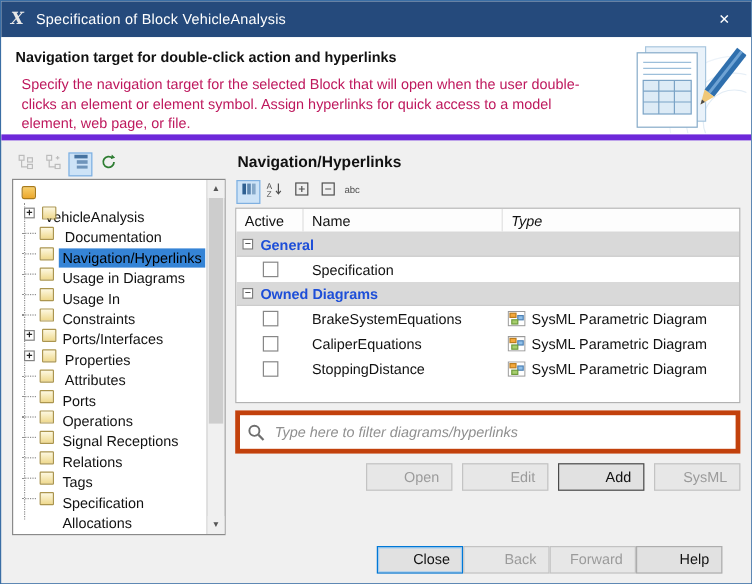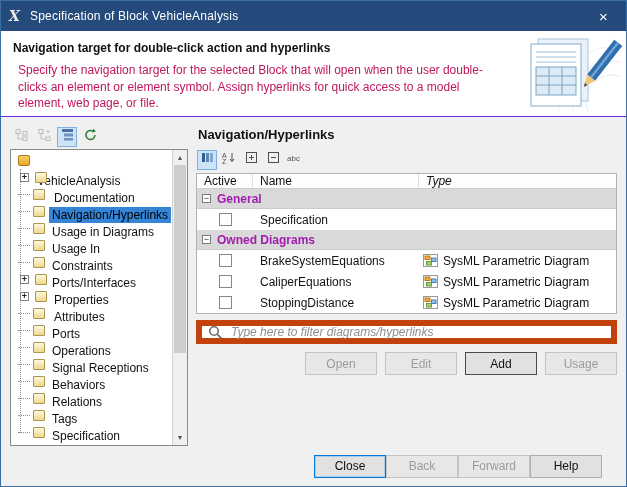--- a/index.html
+++ b/index.html
@@ -12,21 +12,21 @@
     font-family:"Liberation Sans",sans-serif;font-size:12px;color:#111;
     position:relative;overflow:hidden;
   }
   
   .titlebar{flex:0 0 30px;background:var(--titlebar,#254a7c);color:#fff;display:flex;align-items:center;padding-left:8px;}
   .logo{font-family:"DejaVu Serif",serif;font-style:italic;font-weight:bold;font-size:14px;color:#e8e8e8;width:16px;}
   .title-text{margin-left:5px;font-size:12px;letter-spacing:.2px;}
   .close-btn{margin-left:auto;width:45px;height:30px;display:flex;align-items:center;justify-content:center;
     color:#fff;font-size:15px;background:transparent;border:none;cursor:default;}
   
-  .header{flex:0 0 86px;background:#fff;border-bottom:1px solid #6d28d9;position:relative;padding:8px 60px 0 12px;}
+  .header{flex:0 0 86px;background:#fff;border-bottom:5px solid #6d28d9;position:relative;padding:8px 60px 0 12px;}
   .header-title{font-weight:bold;font-size:12px;margin:2px 0 7px 0;}
   .header-desc{margin:0 0 0 5px;width:468px;line-height:1.38;color:#be185d;}
   .header-art{position:absolute;right:4px;top:4px;}
   
   .content{flex:1;display:flex;gap:8px;padding:8px 9px 0 9px;min-height:0;}
   .left-col{width:178px;display:flex;flex-direction:column;}
   .tree-toolbar{flex:0 0 24px;display:flex;align-items:center;gap:3px;padding-left:1px;}
   .tool-btn{width:20px;height:20px;display:flex;align-items:flex-start;justify-content:center;
     background:transparent;border:1px solid transparent;padding:0;color:#4f4f4f;}
   .tool-btn.pressed{background:#cde3f7;border-color:#7fb0e0;color:#2e5f91;}
@@ -47,47 +47,47 @@
   
   .scrollbar{flex:0 0 15px;background:#f0f0f0;border-left:1px solid #d2d2d2;display:flex;flex-direction:column;}
   .sb-btn{height:15px;display:flex;align-items:center;justify-content:center;font-size:7px;color:#555;
     background:#f0f0f0;border:none;padding:0;}
   .sb-track{flex:1;position:relative;}
   .sb-thumb{position:absolute;top:0;left:1px;right:1px;height:188px;background:#cdcdcd;}
   
   .right-col{flex:1;display:flex;flex-direction:column;min-width:0;}
   .panel-title{font-weight:bold;font-size:13px;padding:2px 0 2px 2px;height:22px;}
   .panel-toolbar{height:26px;display:flex;align-items:center;gap:2px;padding:2px 0 2px 1px;}
-  .table{height:141px;border:1px solid #b2b2b2;background:#fff;display:flex;flex-direction:column;overflow:hidden;}
+  .table{height:163px;border:1px solid #b2b2b2;background:#fff;display:flex;flex-direction:column;overflow:hidden;}
   .thead{display:grid;grid-template-columns:56px 166px 1fr;height:20px;border-bottom:1px solid #cfcfcf;background:#fdfdfd;}
   .th{display:flex;align-items:center;padding-left:7px;border-right:1px solid #e0e0e0;color:#111;}
   .th:last-child{border-right:none;font-style:italic;}
   .group-row{height:20px;background:#d9d9d9;display:flex;align-items:center;padding-left:5px;
     border-bottom:1px solid #cccccc;}
   .group-box{width:9px;height:9px;border:1px solid #7c7c7c;background:#fff;color:#222;
     font:9px/7px "Liberation Sans",sans-serif;text-align:center;margin-right:6px;}
-  .group-label{font-weight:bold;color:#a21caf;}
+  .group-label{font-weight:bold;color:#1d4ed8;}
   .trow{display:grid;grid-template-columns:56px 166px 1fr;height:21px;align-items:center;}
   .trow.selected{background:var(--selection,#3584d6);}
   .cell-active{display:flex;justify-content:center;}
   .checkbox{width:13px;height:13px;border:1px solid #878787;background:#fff;display:flex;align-items:center;justify-content:center;}
   .checkbox.checked::after{content:"";width:7px;height:4px;border-left:2px solid #1a1a1a;border-bottom:2px solid #1a1a1a;
     transform:rotate(-45deg);margin-bottom:3px;}
   .cell-name{padding-left:7px;overflow:hidden;text-overflow:ellipsis;white-space:nowrap;}
   .cell-type{padding-left:4px;display:flex;align-items:center;gap:5px;overflow:hidden;white-space:nowrap;}
   .diagram-icon{display:inline-flex;flex:0 0 15px;}
   
-  .filter{margin-top:6px;height:24px;border:6px solid #c2410c;background:#fff;display:flex;align-items:center;
+  .filter{margin-top:6px;height:36px;border:4px solid #c2410c;background:#fff;display:flex;align-items:center;
     padding:0 6px;gap:6px;}
   .filter input{border:none;outline:none;flex:1;font:italic 12px "Liberation Sans",sans-serif;color:#555;background:transparent;}
   .filter input::placeholder{color:#8f8f8f;font-style:italic;opacity:1;}
   
   .panel-buttons{margin-top:8px;display:flex;justify-content:flex-end;gap:8px;}
   .btn{min-width:72px;height:23px;background:#e1e1e1;border:1px solid #adadad;
-    font:12px "Liberation Sans",sans-serif;color:#111;padding:0 10px;}
+    font:12px "Liberation Sans",sans-serif;color:#111;padding:0 10px;text-align:right;}
   .btn:disabled{color:#9b9b9b;background:#e7e7e7;border-color:#c3c3c3;}
   .btn.emph{border-color:#4a4a4a;}
   .btn.focused{border-color:#0078d7;box-shadow:inset 0 0 0 1px #a4cdf0;}
   
   .footer{flex:0 0 40px;display:flex;align-items:center;justify-content:flex-end;gap:0;padding-right:24px;}
 </style>
 </head>
 <body>
 
 <div class="window" data-name="specification-dialog">
@@ -219,25 +219,20 @@
               <span class="tree-label" data-name="tree-item-label">Operations</span>
             </div>
             <div class="tree-row" data-name="tree-item">
               <span class="exp-line" data-name="tree-connector"></span>
               <span class="tree-icon item" data-name="node-icon"></span>
               <span class="tree-label" data-name="tree-item-label">Signal Receptions</span>
             </div>
             <div class="tree-row" data-name="tree-item">
               <span class="exp-line" data-name="tree-connector"></span>
               <span class="tree-icon item" data-name="node-icon"></span>
-              <span class="tree-label" data-name="tree-item-label">Behaviors</span>
-            </div>
-            <div class="tree-row" data-name="tree-item">
-              <span class="exp-line" data-name="tree-connector"></span>
-              <span class="tree-icon item" data-name="node-icon"></span>
               <span class="tree-label" data-name="tree-item-label">Relations</span>
             </div>
             <div class="tree-row" data-name="tree-item">
               <span class="exp-line" data-name="tree-connector"></span>
               <span class="tree-icon item" data-name="node-icon"></span>
               <span class="tree-label" data-name="tree-item-label">Tags</span>
             </div>
             <div class="tree-row" data-name="tree-item">
               <span class="exp-line" data-name="tree-connector"></span>
               <span class="tree-icon item" data-name="node-icon"></span>
@@ -379,21 +374,21 @@
               <line x1="9.4" y1="9.4" x2="13.6" y2="13.6" stroke="#6e6e6e" stroke-width="1.8"></line>
             </svg>
         </span>
         <input type="text" data-name="filter-input" placeholder="Type here to filter diagrams/hyperlinks" style="">
       </div>
 
       <div class="panel-buttons" data-name="panel-buttons">
           <button class="btn" data-name="open-button" disabled="">Open</button>
           <button class="btn" data-name="edit-button" disabled="">Edit</button>
           <button class="btn emph" data-name="add-button">Add</button>
-          <button class="btn" data-name="remove-button" disabled="">Usage</button>
+          <button class="btn" data-name="remove-button" disabled="">SysML</button>
         </div>
     </div>
   </div>
 
   <div class="footer" data-name="footer-buttons">
       <button class="btn focused" data-name="close-button">Close</button>
       <button class="btn" data-name="back-button" disabled="">Back</button>
       <button class="btn" data-name="forward-button" disabled="">Forward</button>
       <button class="btn" data-name="help-button">Help</button>
     </div>

